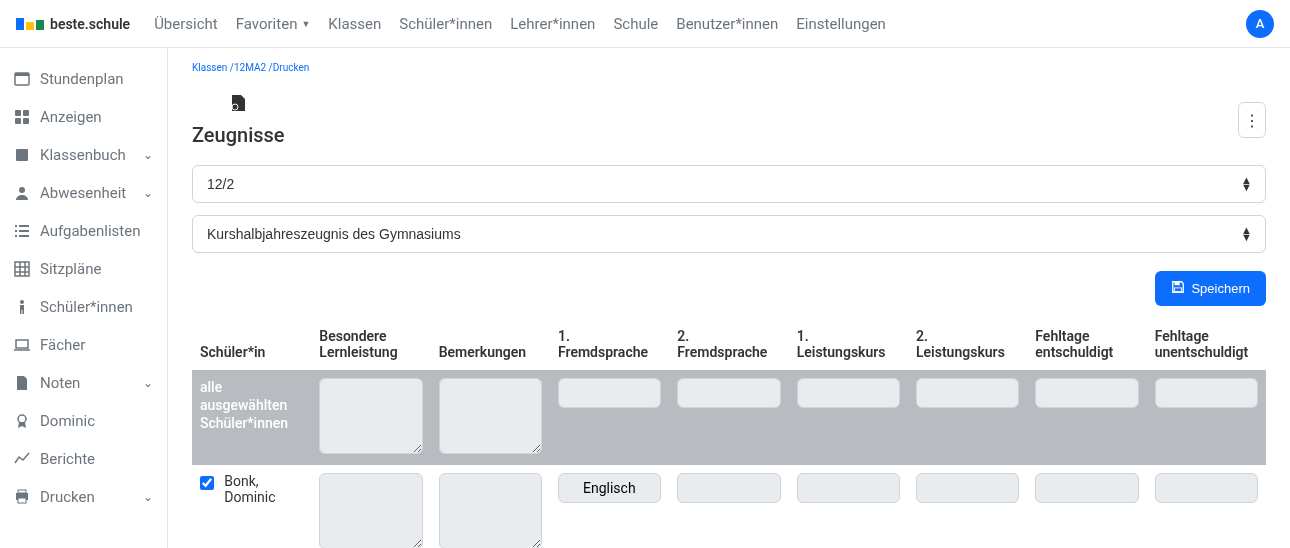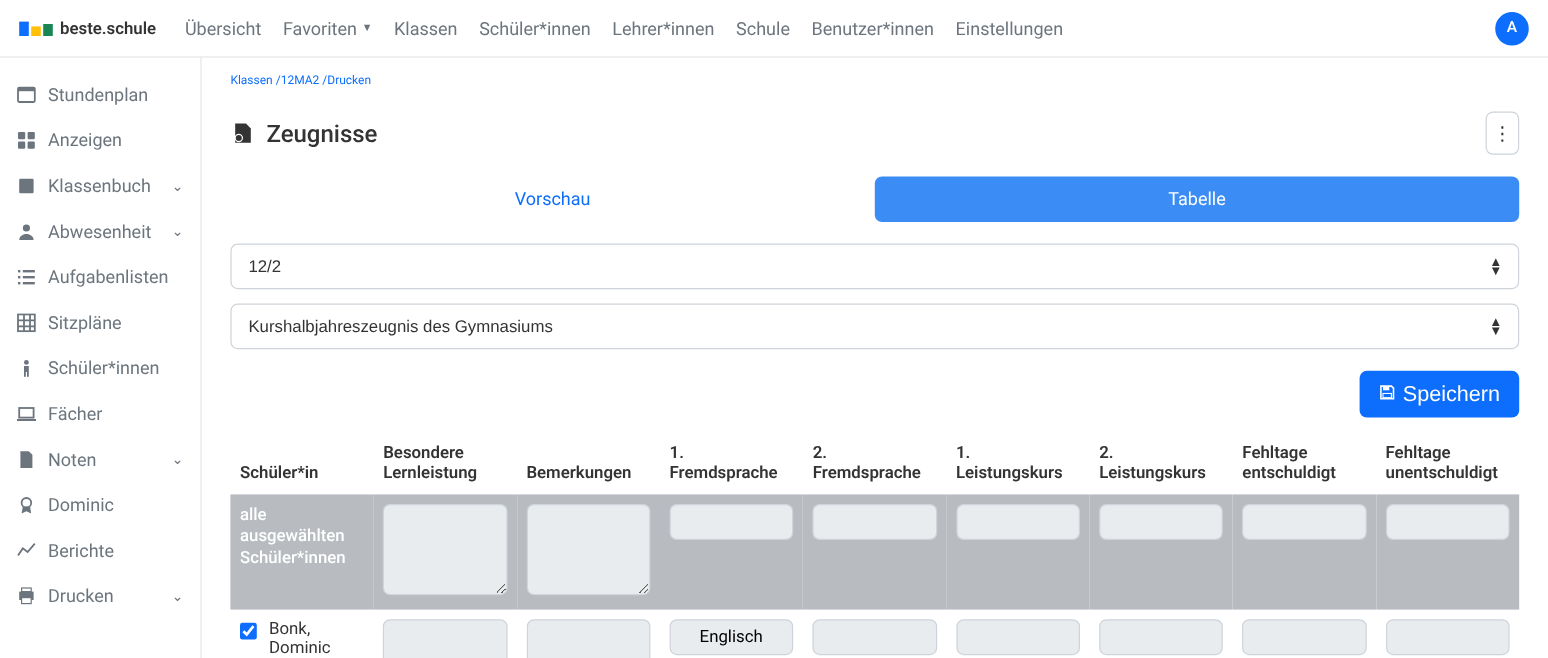--- a/index.html
+++ b/index.html
@@ -21,35 +21,35 @@
     .sidebar { width: 168px; border-right: 1px solid #e5e5e5; padding: 12px 0; min-height: calc(100vh - 48px); }
     .side-item { display: flex; align-items: center; gap: 10px; padding: 10px 14px; color: #6c757d; cursor: pointer; font-size: 15px; }
     .side-icon { width: 16px; height: 16px; display: inline-flex; align-items: center; justify-content: center; flex-shrink: 0; }
     .side-label { flex: 1; }
     .chevron { color: #6c757d; font-size: 12px; }
 
     .content { flex: 1; padding: 14px 24px; }
     .breadcrumb { color: #0d6efd; font-size: 10px; margin-bottom: 20px; }
     .breadcrumb a { color: #0d6efd; text-decoration: none; cursor: pointer; }
     .page-header { display: flex; align-items: center; justify-content: space-between; margin-bottom: 18px; }
-    .page-title { display: flex; align-items: center; gap: 10px; font-size: 20px; font-weight: 500; color: #333; }
+    .page-title { display: flex; align-items: center; gap: 10px; font-size: 20px; font-weight: 500; color: #333; flex-direction: column; }
     .page-title-icon { width: 20px; height: 20px; }
     .menu-btn { width: 28px; height: 36px; border: 1px solid #ced4da; border-radius: 6px; background: #fff; display: flex; align-items: center; justify-content: center; cursor: pointer; font-size: 16px; color: #333; }
 
     .tabs { display: flex; margin-bottom: 18px; }
     .tab { flex: 1; text-align: center; padding: 10px 12px; border-radius: 6px; cursor: pointer; font-size: 15px; }
     .tab.inactive { color: #0d6efd; background: transparent; }
     .tab.active { background: #3b8df5; color: #fff; }
 
     .select-row { margin-bottom: 12px; position: relative; }
     .select-ctl { width: 100%; padding: 10px 14px; border: 1px solid #ced4da; border-radius: 6px; font-size: 14px; background: #fff; color: #333; cursor: pointer; -webkit-appearance: none; appearance: none; }
     .select-arrows { position: absolute; right: 14px; top: 50%; transform: translateY(-50%); pointer-events: none; color: #333; font-size: 11px; line-height: 7px; display: flex; flex-direction: column; }
 
     .save-row { display: flex; justify-content: flex-end; margin: 18px 0 12px; }
-    .save-btn { background: #0d6efd; color: #fff; border: none; border-radius: 6px; padding: 9px 16px; font-size: 18px; cursor: pointer; display: flex; align-items: center; gap: 6px; }
+    .save-btn { background: #0d6efd; color: #fff; border: none; border-radius: 6px; padding: 9px 16px; font-size: 13px; cursor: pointer; display: flex; align-items: center; gap: 6px; }
 
     table.grid { width: 100%; border-collapse: collapse; }
     table.grid th { text-align: left; font-weight: 600; font-size: 14px; padding: 10px 8px; vertical-align: bottom; color: #333; }
     table.grid td { padding: 8px; vertical-align: top; }
     tr.allrow { background: #b8bcc0; }
     tr.allrow td { color: #fff; font-weight: 500; }
     .ta { width: 100%; min-height: 76px; border: 1px solid #ced4da; border-radius: 6px; background: #e9ecef; resize: both; padding: 6px; font-family: inherit; font-size: 13px; }
     .ti { width: 100%; height: 30px; border: 1px solid #ced4da; border-radius: 6px; background: #e9ecef; padding: 4px 24px; font-family: inherit; font-size: 14px; }
     .chk { width: 16px; height: 16px; accent-color: #0d6efd; margin-right: 6px; vertical-align: top; margin-top: 2px; }
     .student-name-cell { display: flex; align-items: flex-start; gap: 4px; }
@@ -236,24 +236,20 @@
               <path d="M4 2h9l4 4v12H4z"></path>
               <circle cx="7" cy="14" r="3" fill="#333" stroke="#fff"></circle>
             </svg></span>
         <span>Zeugnisse</span>
       </div>
       <div class="menu-btn">
         <span>⋮</span>
       </div>
     </div>
 
-    <div class="tabs">
-      <div class="tab inactive">Vorschau</div>
-      <div class="tab active">Tabelle</div>
-    </div>
 
     <div class="select-row">
       <select class="select-ctl">
         <option>12/2</option>
       </select>
       <div class="select-arrows">
           <span>▲</span>
           <span>▼</span>
         </div>
     </div>

